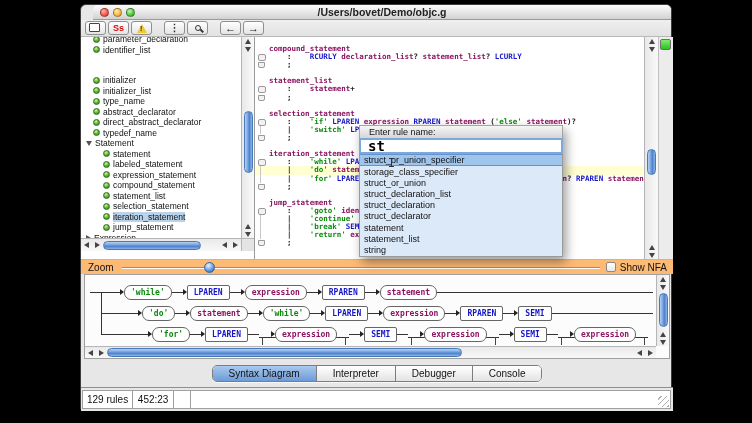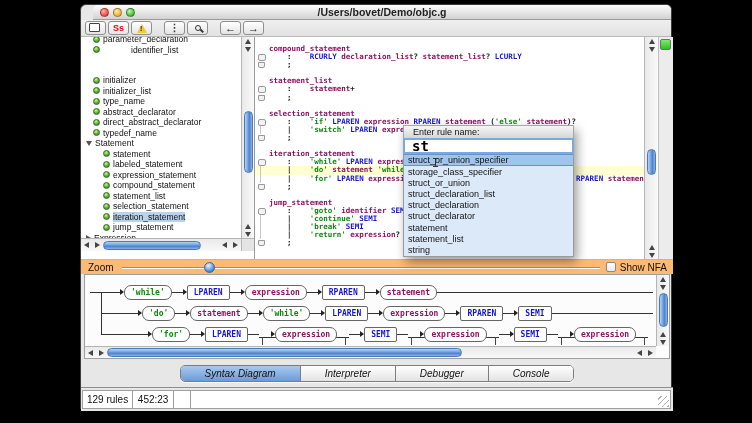--- a/index.html
+++ b/index.html
@@ -82,21 +82,21 @@
   .c-r{color:#8c1361;}
   .c-t{color:#1616c8;}
   .c-s{color:#0a8a0a;}
   .ed-vsb{position:absolute;right:15px;top:0;bottom:0;width:14px;background:linear-gradient(90deg,#e9e9e9,#f9f9f9);
           border-left:1px solid #b5b5b5;display:flex;flex-direction:column;align-items:center;}
   .ruler{position:absolute;right:0;top:0;bottom:0;width:15px;background:#ececec;border-left:1px solid #c0c0c0;}
   .health{position:absolute;left:1px;top:2px;width:11px;height:11px;border:1px solid #6f6f6f;border-radius:2px;
           background:linear-gradient(#7dee6a,#2fbf1f);}
 
   
-  .popup{position:absolute;left:278px;top:120px;width:171px;z-index:20;box-shadow:3px 5px 10px rgba(0,0,0,.4);margin-left:44px;}
+  .popup{position:absolute;left:278px;top:120px;width:204px;z-index:20;box-shadow:3px 5px 10px rgba(0,0,0,.4);}
   .pp-head{height:13px;background:linear-gradient(#f6f6f6,#d6d6d6);border:1px solid #a5a5a5;border-bottom:none;
            font-size:9px;color:#111;display:flex;align-items:center;padding-left:9px;}
   .pp-input{width:100%;height:16px;border:2px solid #7da8dc;background:#fff;display:block;
             font-family:"DejaVu Sans Mono",monospace;font-size:14px;font-weight:bold;padding:0 0 0 7px;outline:none;}
   .pp-ibeam{position:absolute;left:32px;top:33px;width:1px;height:9px;background:#333;z-index:22;}
   .pp-ibeam::before,.pp-ibeam::after{content:"";position:absolute;left:-2px;width:5px;height:1px;background:#333;}
   .pp-ibeam::before{top:0;} .pp-ibeam::after{bottom:0;}
   .pp-list{background:#dcе9f8;background:#dce9f8;border:1px solid #9a9a9a;border-top:none;}
   .pp-item{height:11.2px;display:flex;align-items:center;padding-left:4px;font-size:9px;color:#111;white-space:nowrap;}
   .pp-item.sel{background:#a0c5ec;border-top:1px solid #面;border-top:1px solid #6493cf;border-bottom:1px solid #6493cf;height:12px;}
@@ -135,22 +135,22 @@
                  border:1px solid #444;border-top:none;border-radius:0 0 5px 5px;}
   .dg-vsb{position:absolute;right:0;top:0;bottom:12px;width:13px;background:linear-gradient(90deg,#e9e9e9,#f9f9f9);
           border-left:1px solid #b5b5b5;display:flex;flex-direction:column;align-items:center;}
   .dg-hsb{position:absolute;left:0;bottom:0;right:13px;height:12px;background:linear-gradient(#e9e9e9,#f9f9f9);
           border-top:1px solid #b5b5b5;display:flex;align-items:center;}
 
   
   .tabsrow{position:absolute;left:0;top:354px;width:592px;height:28px;display:flex;align-items:center;justify-content:center;}
   .segmented{display:flex;border:1px solid #7d7d7d;border-radius:5px;overflow:hidden;background:#fff;
              box-shadow:0 1px 1px rgba(255,255,255,.8);}
-  .segment{padding:2px 24px;font-size:10px;color:#111;background:linear-gradient(#fff,#e3e3e3);
-           border-right:1px solid #7d7d7d;display:flex;align-items:center;white-space:nowrap;font-style:italic;}
+  .segment{padding:2px 16px;font-size:10px;color:#111;background:linear-gradient(#fff,#e3e3e3);
+           border-right:1px solid #7d7d7d;display:flex;align-items:center;white-space:nowrap;}
   .segment:last-child{border-right:none;}
   .segment.active{background:linear-gradient(#a9c9ef,#6败d6 60%,#6d9bd6);background:linear-gradient(#a9c9ef,#6d9bd6);}
 
   
   .statusbar{position:absolute;left:0;top:382px;width:592px;height:24px;border-top:1px solid #8e8e8e;
              background:#e7e7e7;display:flex;align-items:flex-start;padding:2px 2px 0 2px;gap:0;}
   .st-cell{height:19px;background:#fff;border:1px solid #9f9f9f;font-size:10px;color:#111;
            display:flex;align-items:center;justify-content:center;padding:0 4px;margin-left:-1px;}
   .st-cell.grow{flex:1;justify-content:flex-end;position:relative;}
   .grip{position:absolute;right:1px;bottom:1px;width:11px;height:11px;
@@ -197,21 +197,21 @@
   </div>
 
   <div class="main">
     <div class="sidebar">
       <div class="tree">
         <div class="tree-inner">
             <div class="tree-row" style="padding-left: 12px;">
               <span class="ball"></span>
               <span class="tree-label">parameter_declaration</span>
             </div>
-            <div class="tree-row" style="padding-left: 12px; gap: 28px;">
+            <div class="tree-row" style="padding-left: 12px;">
               <span class="ball"></span>
               <span class="tree-label">identifier_list</span>
             </div>
             <div class="tree-row" style="padding-left: 12px; margin-top: 20px;">
               <span class="ball"></span>
               <span class="tree-label">initializer</span>
             </div>
             <div class="tree-row" style="padding-left: 12px;">
               <span class="ball"></span>
               <span class="tree-label">initializer_list</span>

